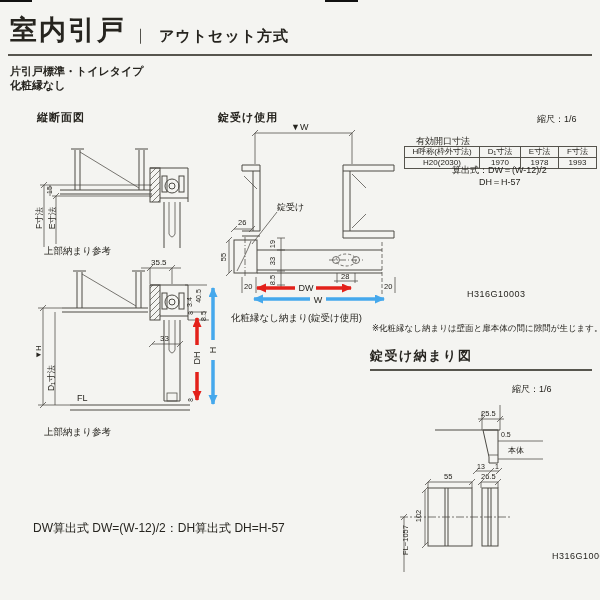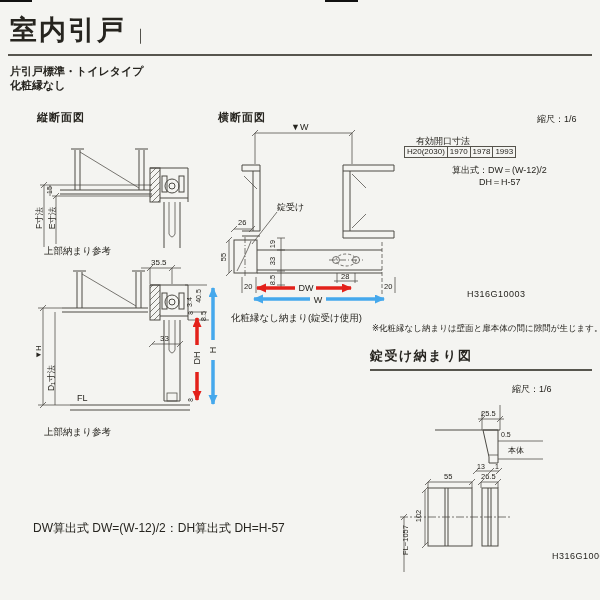--- a/index.html
+++ b/index.html
@@ -273,35 +273,42 @@
     <text font-size="7.5" x="481" y="479">26.5</text>
     <text font-size="7.5" text-anchor="middle" transform="rotate(-90 421 516)" x="421" y="516">102</text>
     <text font-size="7.5" text-anchor="middle" transform="rotate(-90 408 540)" x="408" y="540">FL~1057</text>
   </svg>
 
   <div class="crop-mark" style="left:0;width:32px;"></div>
   <div class="crop-mark" style="left:325px;width:33px;"></div>
 
   <div class="abs title">室内引戸</div>
   <div class="abs divider">｜</div>
+  <div class="abs method">アウトセット方式</div>
   <div class="rule abs"></div>
   <div class="abs sub1">片引戸標準・トイレタイプ</div>
   <div class="abs sub2">化粧縁なし</div>
   <div class="abs scale-top">縮尺：1/6</div>
 
   <div class="abs sec-label vsec-label">縦断面図</div>
-  <div class="abs sec-label hsec-label">横断面図</div>
+  <div class="abs sec-label hsec-label">錠受け使用</div>
   <div class="abs small-note vnote1">上部納まり参考</div>
   <div class="abs small-note vnote2">上部納まり参考</div>
   <div class="abs hcaption">化粧縁なし納まり(錠受け使用)</div>
   <div class="abs code code1">H316G10003</div>
 
   <div class="abs dims-title">有効開口寸法</div>
   <table class="dims-table">
     <tbody>
+        <tr>
+      <td class="c1">H呼称(枠外寸法)</td>
+      <td class="c2">D₁寸法</td>
+      <td class="c3">E寸法</td>
+      <td class="c4">F寸法</td>
+    </tr>
     <tr>
       <td>H20(2030)</td>
       <td>1970</td>
       <td>1978</td>
       <td>1993</td>
     </tr>
   </tbody>
     </table>
   <div class="abs formula1">算出式：DW＝(W-12)/2</div>
   <div class="abs formula2">DH＝H-57</div>

